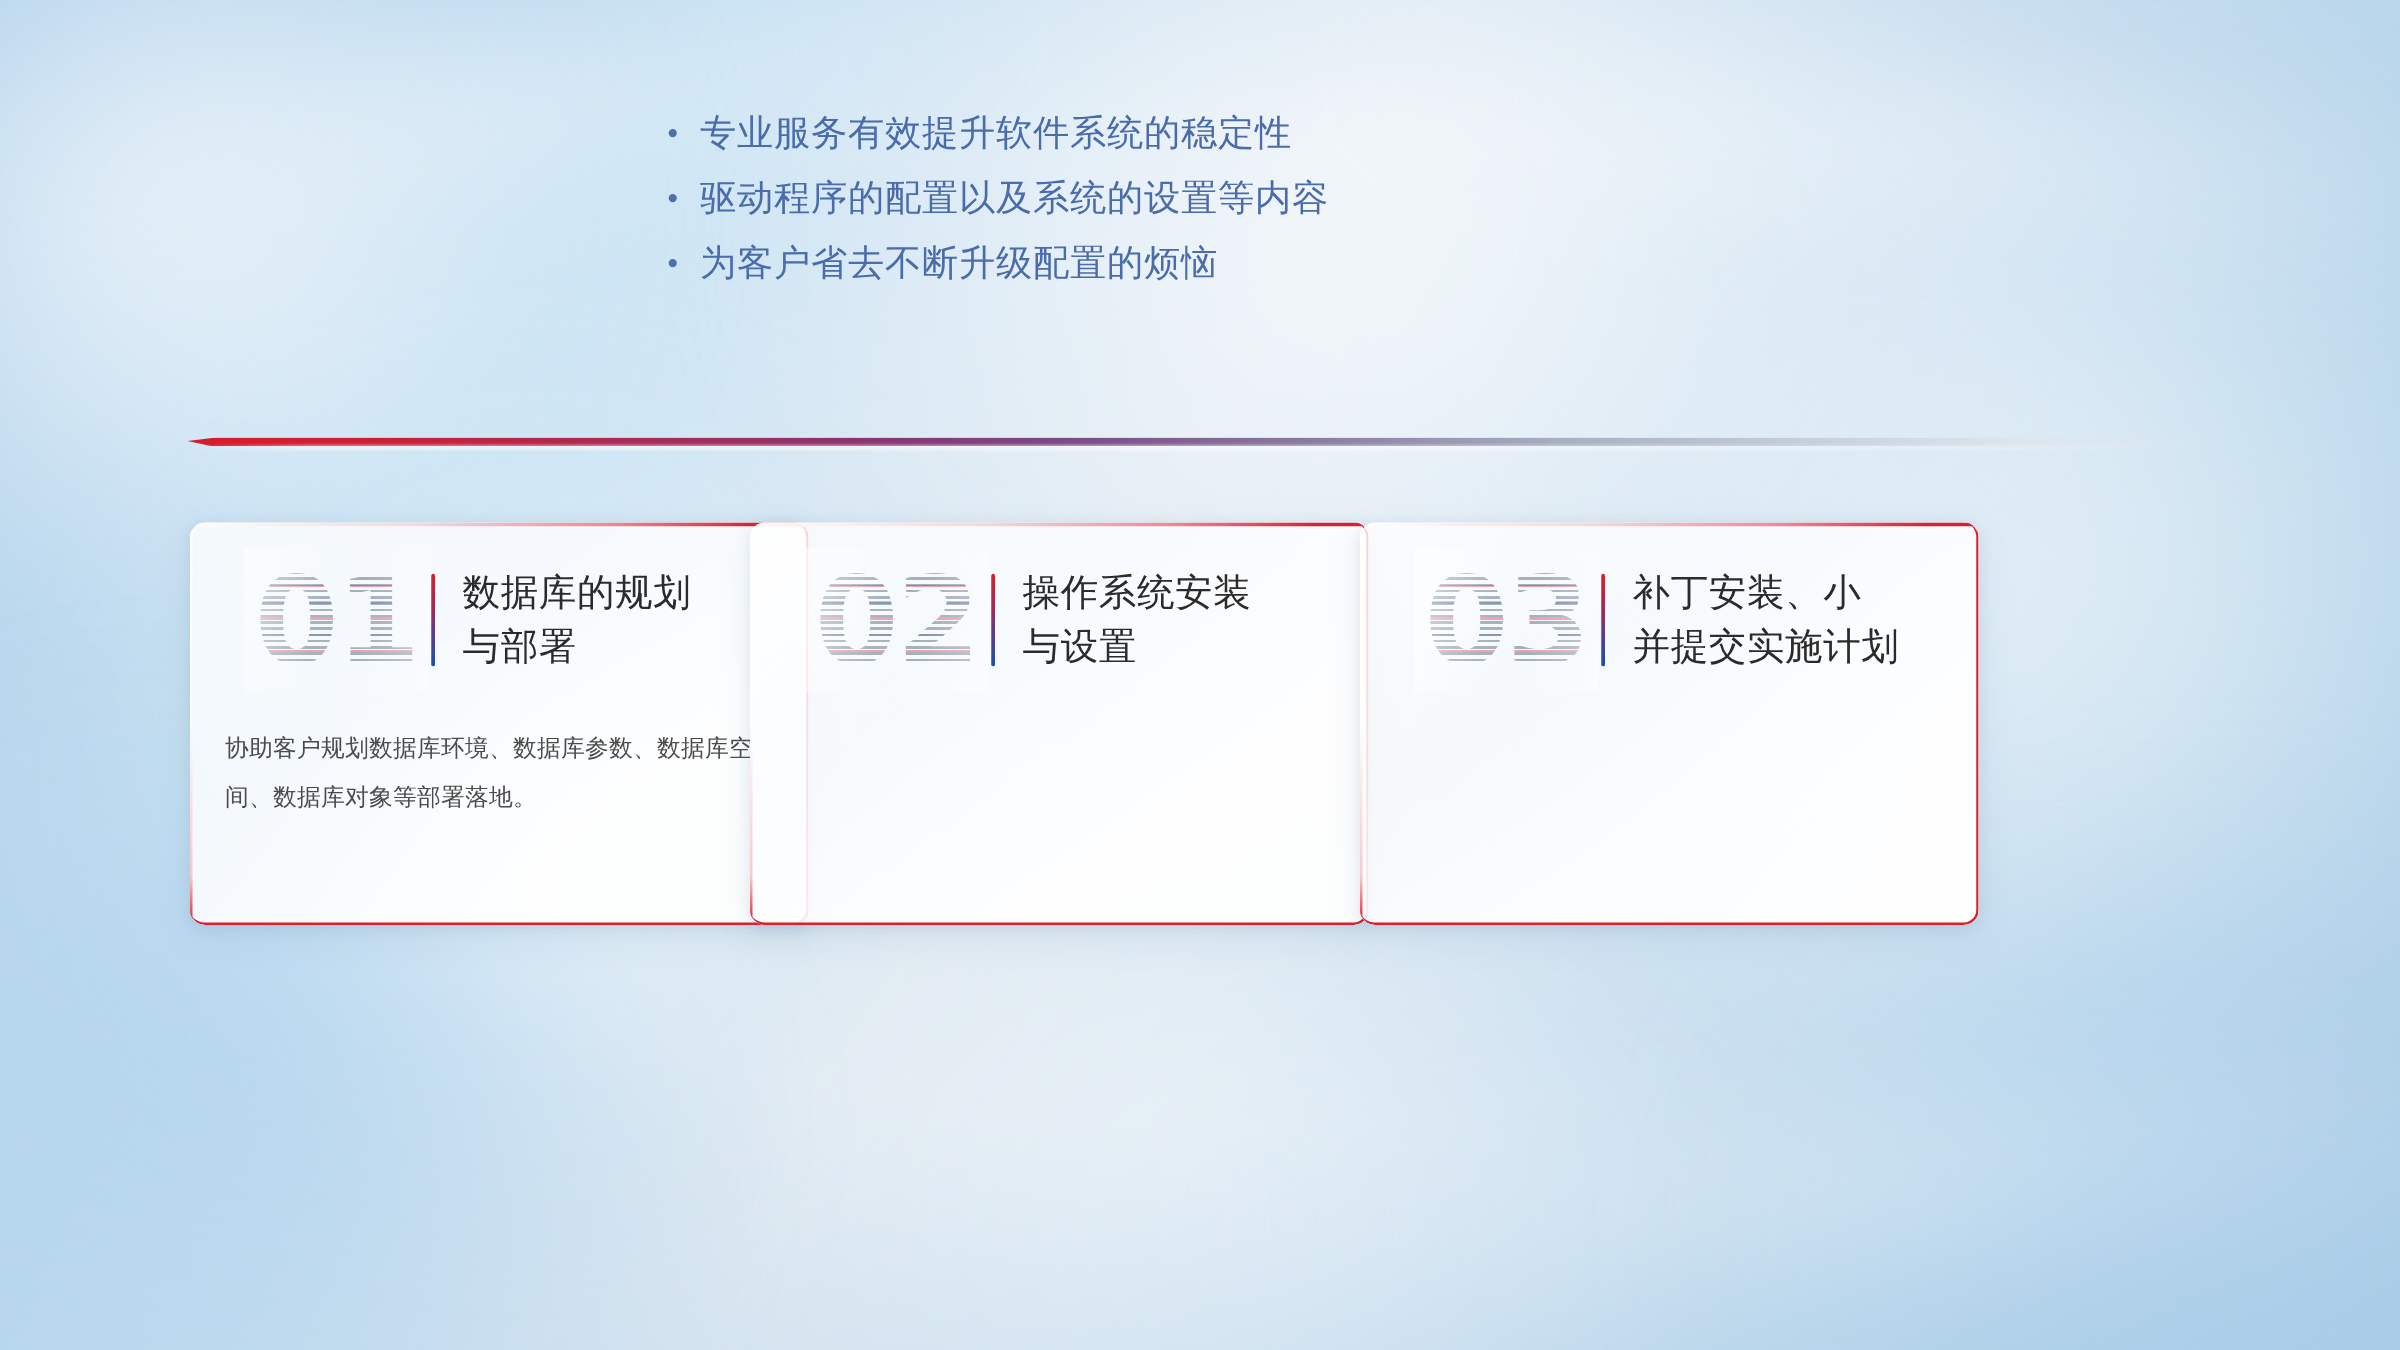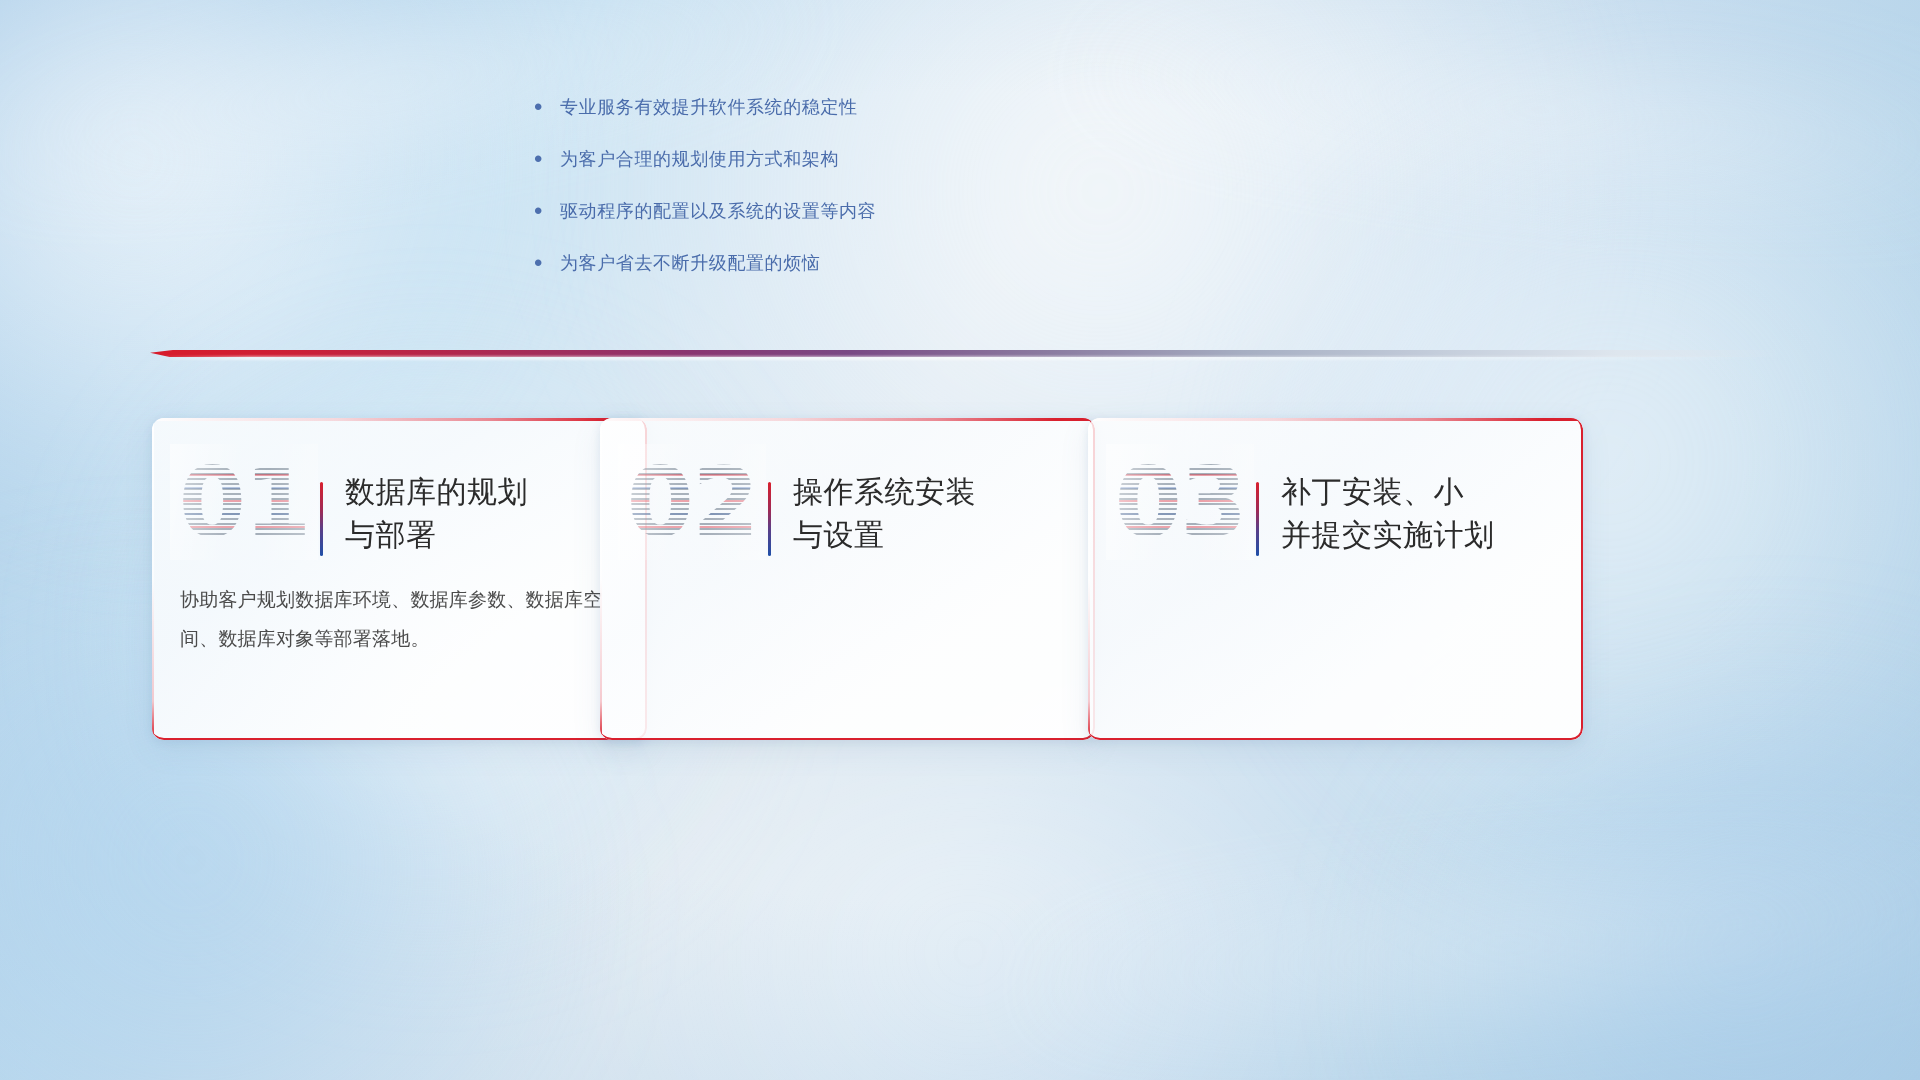--- a/index.html
+++ b/index.html
@@ -58,21 +58,21 @@
   #bullets {
     position:absolute; left:534px; top:90px; width:760px;
   }
   .bullet { display:flex; align-items:flex-start; height:52px; }
   .bullet-dot {
     width:26px; flex:0 0 26px; color:#4d6fae;
     font-size:24px; line-height:34px; text-align:left;
   }
   .bullet-dot::before { content:"•"; }
   .bullet-text {
-    font-size:18px; line-height:34px; color:#4a6cab;
+    font-size:29px; line-height:34px; color:#4a6cab;
     letter-spacing:.6px; white-space:nowrap; font-weight:500;
   }
 
   
   #divider { position:absolute; left:150px; top:348px; width:1630px; height:16px; }
   #divider .line-a {
     position:absolute; left:0; top:2px; width:100%; height:7px;
     background:linear-gradient(90deg,
       #d81b2a 0%, #cc1f36 9%, #ab2a53 21%, #8a3570 33%,
       #7a4a85 43%, #8b7ba0 55%, #a6aec2 67%,
@@ -120,21 +120,21 @@
   }
   .card-edge-left {
     position:absolute; left:0; top:0; bottom:0; width:2px; border-radius:12px 0 0 12px;
     background:linear-gradient(180deg, rgba(255,255,255,.95) 0%, rgba(255,255,255,.55) 50%,
       rgba(240,160,168,.55) 88%, #d9202e 100%);
     pointer-events:none;
   }
 
   .card-head {
     position:absolute; left:0; top:18px; width:100%; height:120px;
-    display:flex; align-items:flex-end;
+    display:flex; align-items:center;padding-left:25px;
   }
   
   .card-num {
     position:relative; margin-left:22px; width:140px; height:108px;
     flex:0 0 140px;
   }
   .card-num .glyph {
     position:absolute; inset:0;
     display:flex; align-items:center; justify-content:center;
     font-family:"DejaVu Sans",sans-serif;
@@ -196,24 +196,20 @@
   <div class="vignette"></div>
 </div>
 
 <div id="bullets">
   <div class="bullet">
     <span class="bullet-dot"></span>
     <span class="bullet-text">专业服务有效提升软件系统的稳定性</span>
   </div>
   <div class="bullet">
     <span class="bullet-dot"></span>
-    <span class="bullet-text">为客户合理的规划使用方式和架构</span>
-  </div>
-  <div class="bullet">
-    <span class="bullet-dot"></span>
     <span class="bullet-text">驱动程序的配置以及系统的设置等内容</span>
   </div>
   <div class="bullet">
     <span class="bullet-dot"></span>
     <span class="bullet-text">为客户省去不断升级配置的烦恼</span>
   </div>
 </div>
 
 <div id="divider">
   <div class="line-a"></div>

